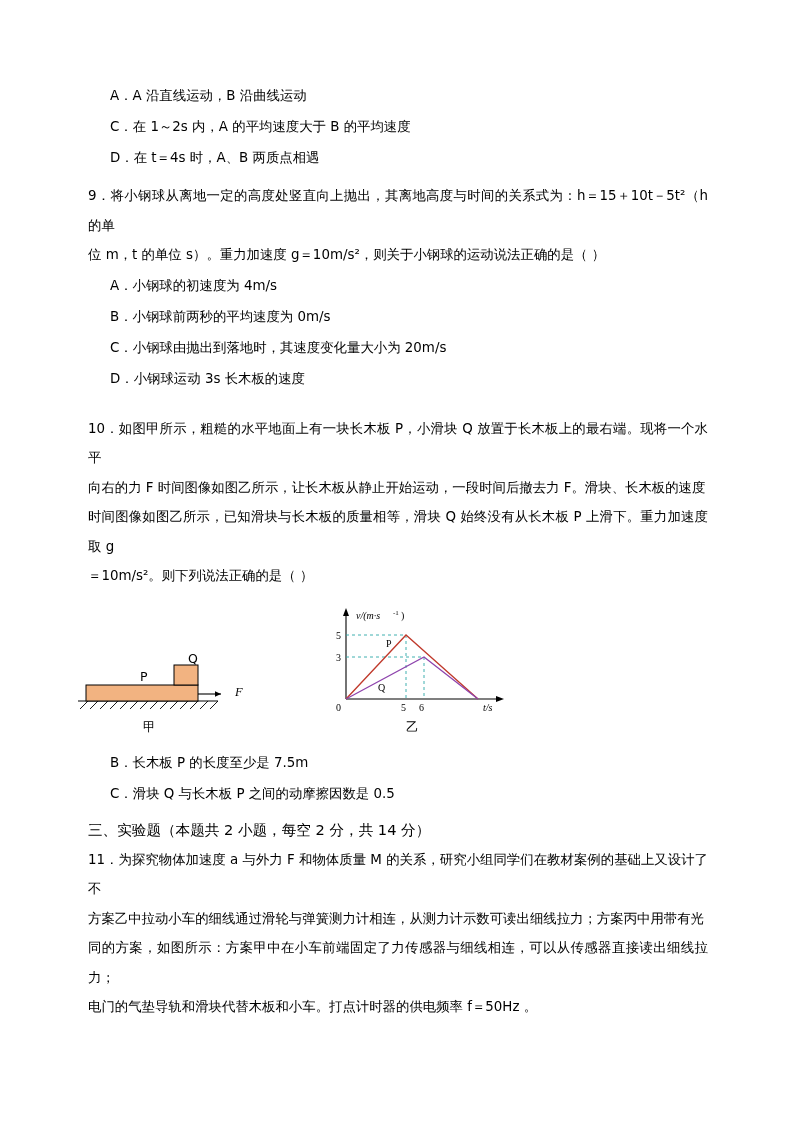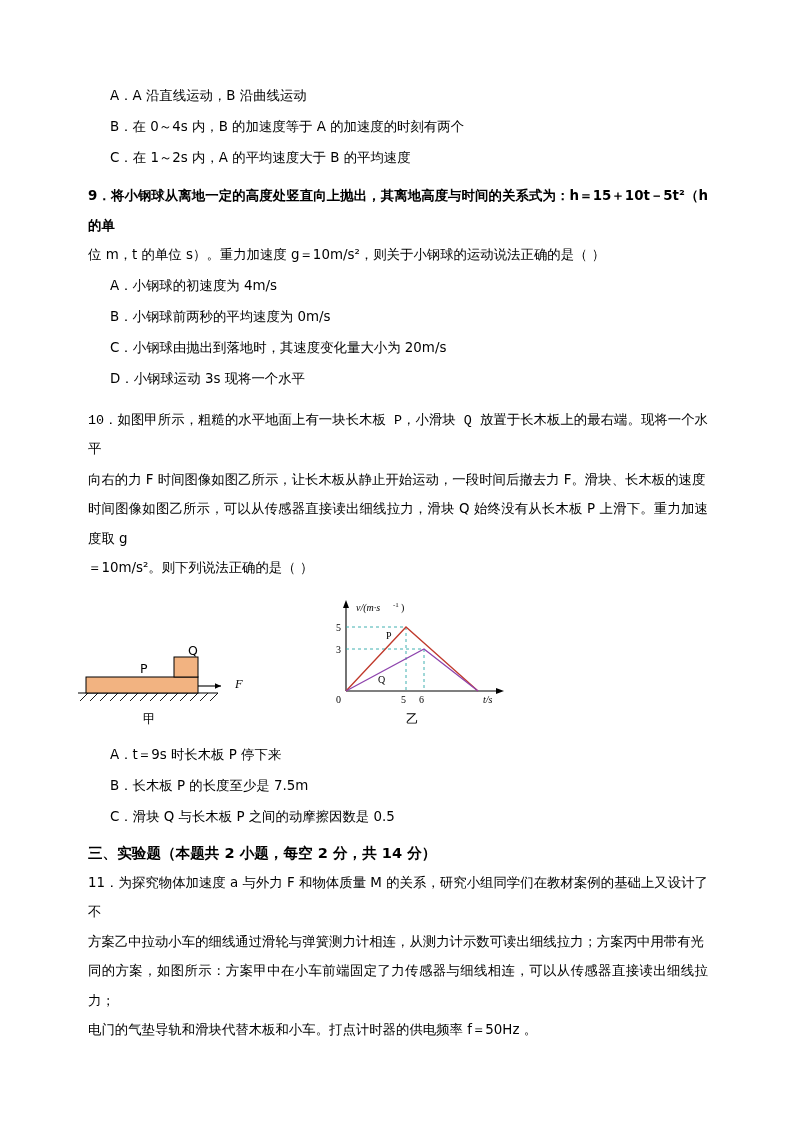--- a/index.html
+++ b/index.html
@@ -34,21 +34,21 @@
     white-space: nowrap;
   }
   .para {
     font-size: 14.2px;
     line-height: 29.5px;
     text-align: justify;
   }
   .cn { font-family: "DejaVu Sans", "Liberation Sans", sans-serif; font-size: 13.4px; }
   .sec-title {
     font-size: 14.6px;
-    font-weight: bold;
+    font-weight: normal;
     line-height: 30px;
     margin-top: 6px;
   }
   
   .figure-wrap {
     position: relative;
     width: 620px;
     height: 150px;
     margin-top: 6px;
   }
@@ -58,33 +58,33 @@
   }
   svg { display: block; }
 </style>
 </head>
 <body>
 
 <div class="page">
   <div class="content">
 
     <div class="opt cn">A．A 沿直线运动，B 沿曲线运动</div>
-    <div class="opt cn">B．在 0～4s 内，B 的加速度等于 A 的加速度的时刻有两个</div>
     <div class="opt cn">C．在 1～2s 内，A 的平均速度大于 B 的平均速度</div>
+    <div class="opt cn">D．在 t＝4s 时，A、B 两质点相遇</div>
 
-    <div class="para cn" style="margin-top:8px;font-weight:bold;"><span>9．</span><span>将小钢球从离地一定的高度处竖直向上抛出，其离地高度与时间的关系式为：h＝15＋10t－5t²（h 的单</span></div>
+    <div class="para cn" style="margin-top:8px;"><span>9．</span><span>将小钢球从离地一定的高度处竖直向上抛出，其离地高度与时间的关系式为：h＝15＋10t－5t²（h 的单</span></div>
     <div class="para cn">位 m，t 的单位 s）。重力加速度 g＝10m/s²，则关于小钢球的运动说法正确的是（      ）</div>
     <div class="opt cn">A．小钢球的初速度为 4m/s</div>
     <div class="opt cn">B．小钢球前两秒的平均速度为 0m/s</div>
     <div class="opt cn">C．小钢球由抛出到落地时，其速度变化量大小为 20m/s</div>
-    <div class="opt cn">D．小钢球运动 3s 现将一个水平</div>
+    <div class="opt cn">D．小钢球运动 3s 长木板的速度</div>
 
-    <div class="para cn" style="margin-top:12px;font-family:Liberation Mono, monospace;"><span>10．</span><span>如图甲所示，粗糙的水平地面上有一块长木板 P，小滑块 Q 放置于长木板上的最右端。现将一个水平</span></div>
+    <div class="para cn" style="margin-top:20px;"><span>10．</span><span>如图甲所示，粗糙的水平地面上有一块长木板 P，小滑块 Q 放置于长木板上的最右端。现将一个水平</span></div>
     <div class="para cn">向右的力 F 时间图像如图乙所示，让长木板从静止开始运动，一段时间后撤去力 F。滑块、长木板的速度</div>
-    <div class="para cn">时间图像如图乙所示，可以从传感器直接读出细线拉力，滑块 Q 始终没有从长木板 P 上滑下。重力加速度取 g</div>
+    <div class="para cn">时间图像如图乙所示，已知滑块与长木板的质量相等，滑块 Q 始终没有从长木板 P 上滑下。重力加速度取 g</div>
     <div class="para cn">＝10m/s²。则下列说法正确的是（      ）</div>
 
     <div class="figure-wrap">
 
       <svg width="250" height="130" viewBox="0 0 250 130" style="position:absolute;left:-10px;top:8px;">
 
         <line x1="0" y1="96" x2="140" y2="96" stroke="#000" stroke-width="1.2"></line>
 
         <g stroke="#000" stroke-width="0.9">
           <line x1="2" y1="104" x2="10" y2="96"></line>
@@ -139,21 +139,20 @@
         <text x="28" y="20" font-size="10" font-family="Liberation Serif, serif" font-style="italic">v/(m·s</text>
         <text x="65" y="16" font-size="7" font-family="Liberation Serif, serif">-1</text>
         <text x="73" y="20" font-size="10" font-family="Liberation Serif, serif">)</text>
         <text x="155" y="112" font-size="10" font-family="Liberation Serif, serif" font-style="italic">t/s</text>
         <text x="58" y="48" font-size="10" font-family="Liberation Serif, serif">P</text>
         <text x="50" y="92" font-size="10" font-family="Liberation Serif, serif">Q</text>
       </svg>
       <div class="fig-label cn" style="left:318px; top:122px;">乙</div>
     </div>
 
-    <div class="opt cn">A．t＝9s 时长木板 P 停下来</div>
     <div class="opt cn">B．长木板 P 的长度至少是 7.5m</div>
     <div class="opt cn">C．滑块 Q 与长木板 P 之间的动摩擦因数是 0.5</div>
 
     <div class="sec-title cn">三、实验题（本题共 2 小题，每空 2 分，共 14 分）</div>
 
     <div class="para cn"><span>11．</span><span>为探究物体加速度 a 与外力 F 和物体质量 M 的关系，研究小组同学们在教材案例的基础上又设计了不</span></div>
     <div class="para cn">方案乙中拉动小车的细线通过滑轮与弹簧测力计相连，从测力计示数可读出细线拉力；方案丙中用带有光</div>
     <div class="para cn">同的方案，如图所示：方案甲中在小车前端固定了力传感器与细线相连，可以从传感器直接读出细线拉力；</div>
     <div class="para cn">电门的气垫导轨和滑块代替木板和小车。打点计时器的供电频率 f＝50Hz 。</div>
 

